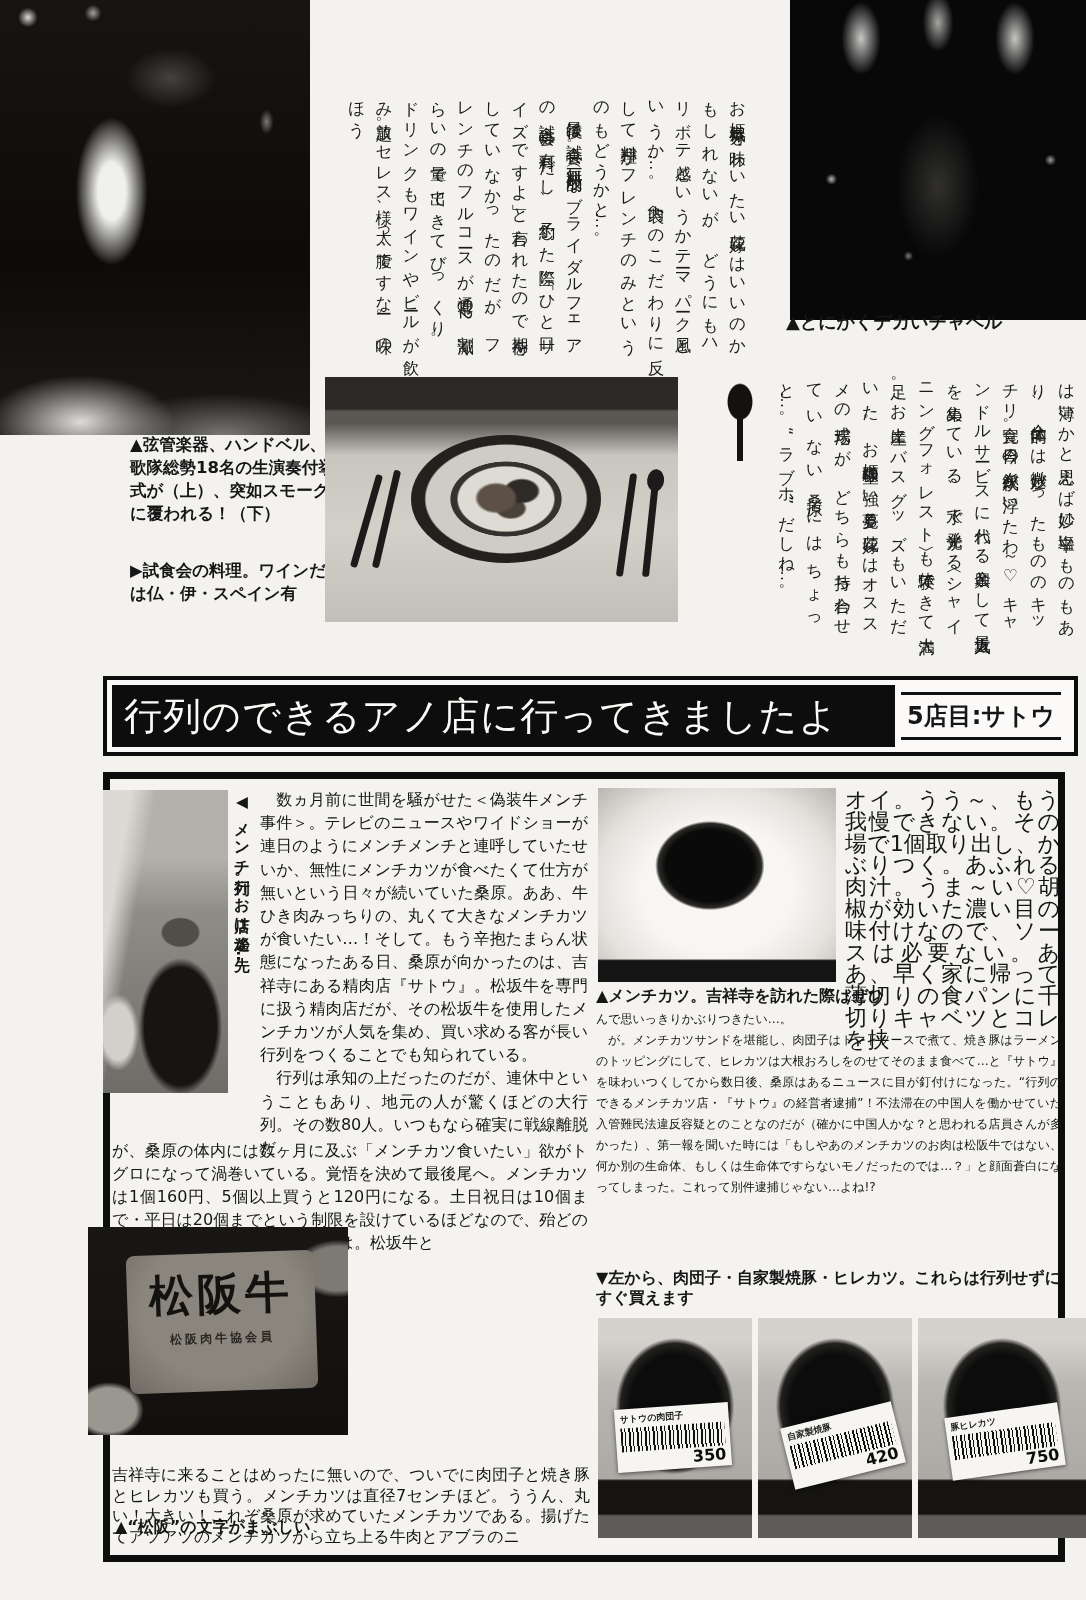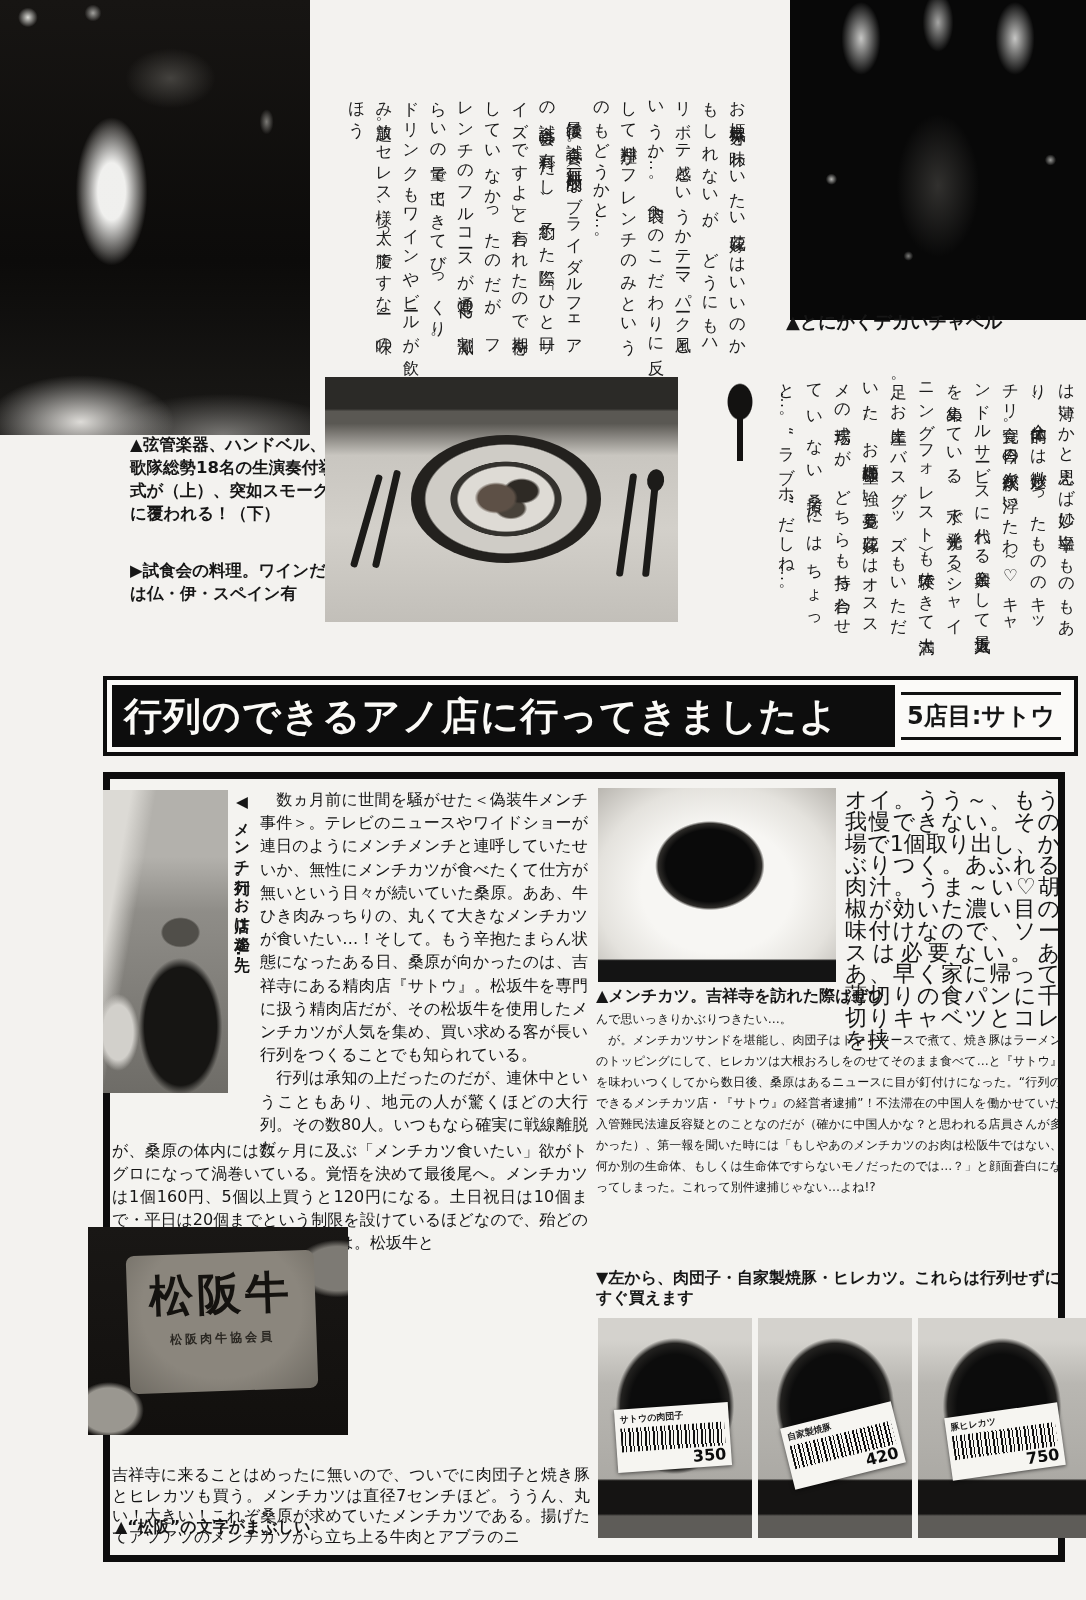--- a/index.html
+++ b/index.html
@@ -59,21 +59,21 @@
   .p3{left:358px;top:1218px;width:230px;font-size:16px;line-height:21.8px;}
   .p4{left:112px;top:1465px;width:478px;font-size:16px;line-height:20.6px;}
   .pr1{left:845px;top:789px;width:215px;font-size:22px;line-height:21.8px;}
   .pr2{left:596px;top:1009px;width:466px;font-size:12px;line-height:21px;}
   .menchi-caption{left:596px;top:985px;width:300px;font-size:16px;line-height:21px;}
   .matsusaka-caption{left:115px;top:1515px;width:250px;font-size:16px;}
   .products-caption{left:596px;top:1268px;width:468px;font-size:16px;line-height:20px;}
   
   .banner{position:absolute;left:103px;top:676px;width:957px;height:62px;border:4px solid #0d0d0d;
           background:#fbfaf8;display:flex;align-items:stretch;padding:5px;}
-  .banner-title{flex:1;background:#0d0d0d;color:#fbfaf7;font-size:38px;font-weight:bold;
+  .banner-title{flex:1;background:#0d0d0d;color:#fbfaf7;font-size:38px;font-weight:normal;
           display:flex;align-items:center;padding-left:12px;letter-spacing:1px;}
   .banner-badge{align-self:center;margin:0 8px 0 6px;padding:5px 6px;border-top:3px solid #111;
           border-bottom:3px solid #111;font-size:24px;font-weight:bold;white-space:nowrap;}
   
   .article-frame{position:absolute;left:103px;top:772px;width:948px;height:776px;border:7px solid #0d0d0d;background:#f4f3f0;}
   .street-photo{left:103px;top:790px;width:125px;height:303px;background:
     radial-gradient(58px 95px at 62% 78%, #161513 62%, transparent 72%),
     radial-gradient(26px 20px at 62% 47%, #504e49 68%, transparent 76%),
     radial-gradient(30px 55px at 12% 80%, #d2d0cb 50%, transparent 70%),
     linear-gradient(100deg,#dcdad5 0 16%,transparent 30%),

